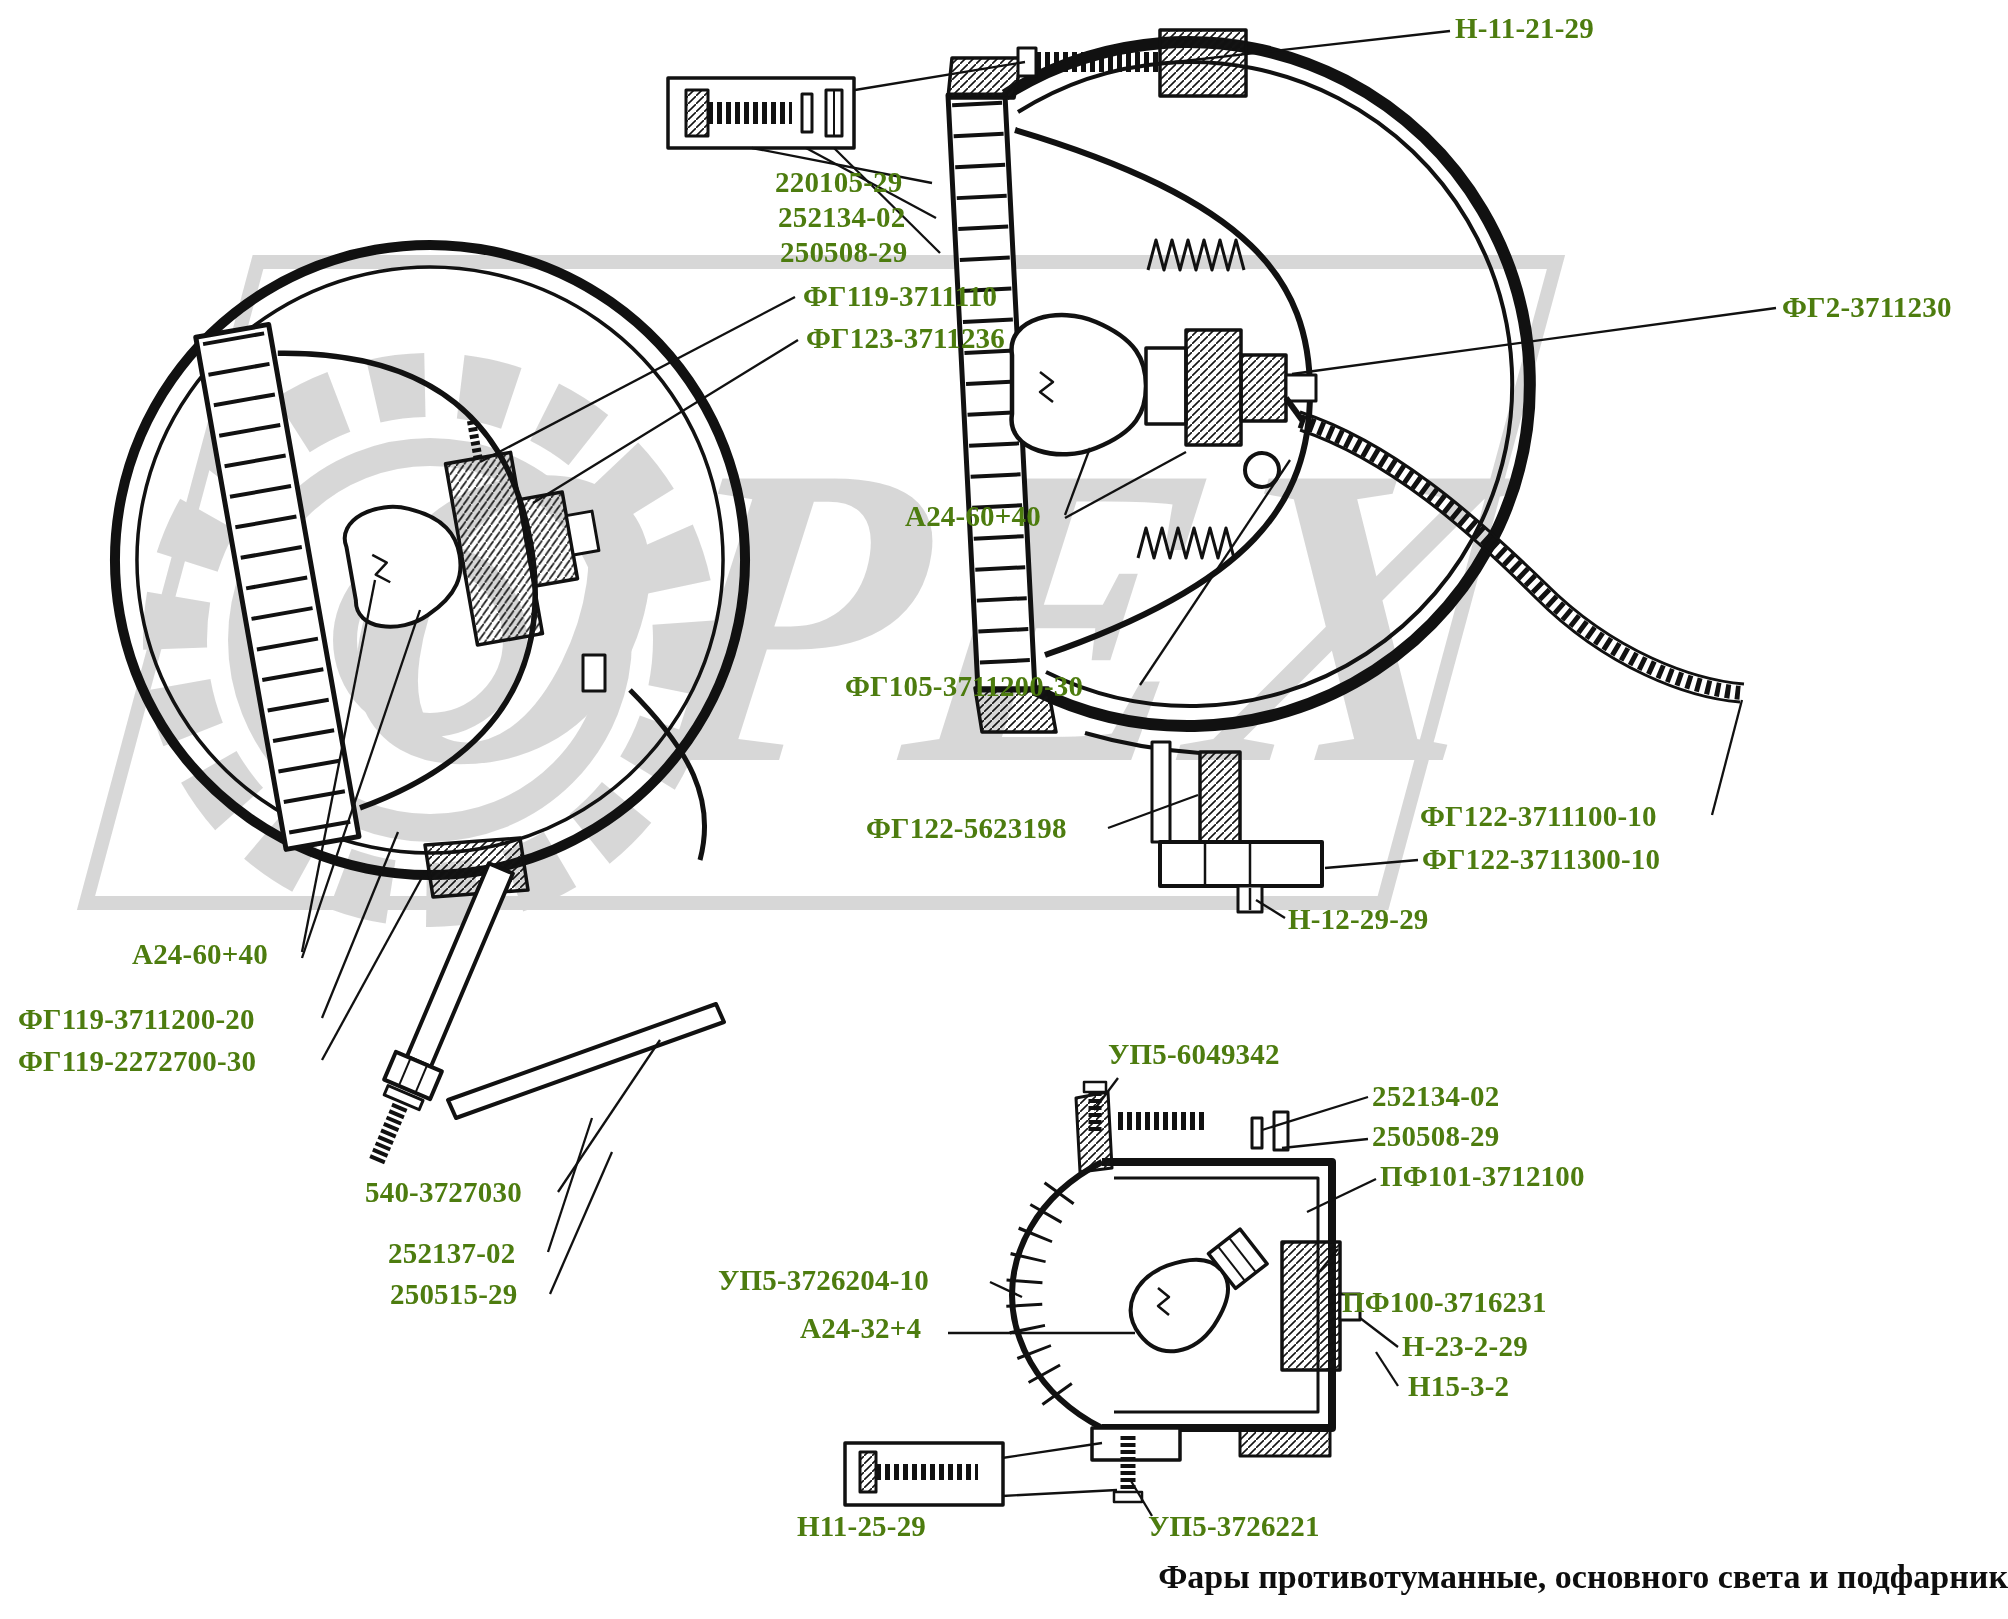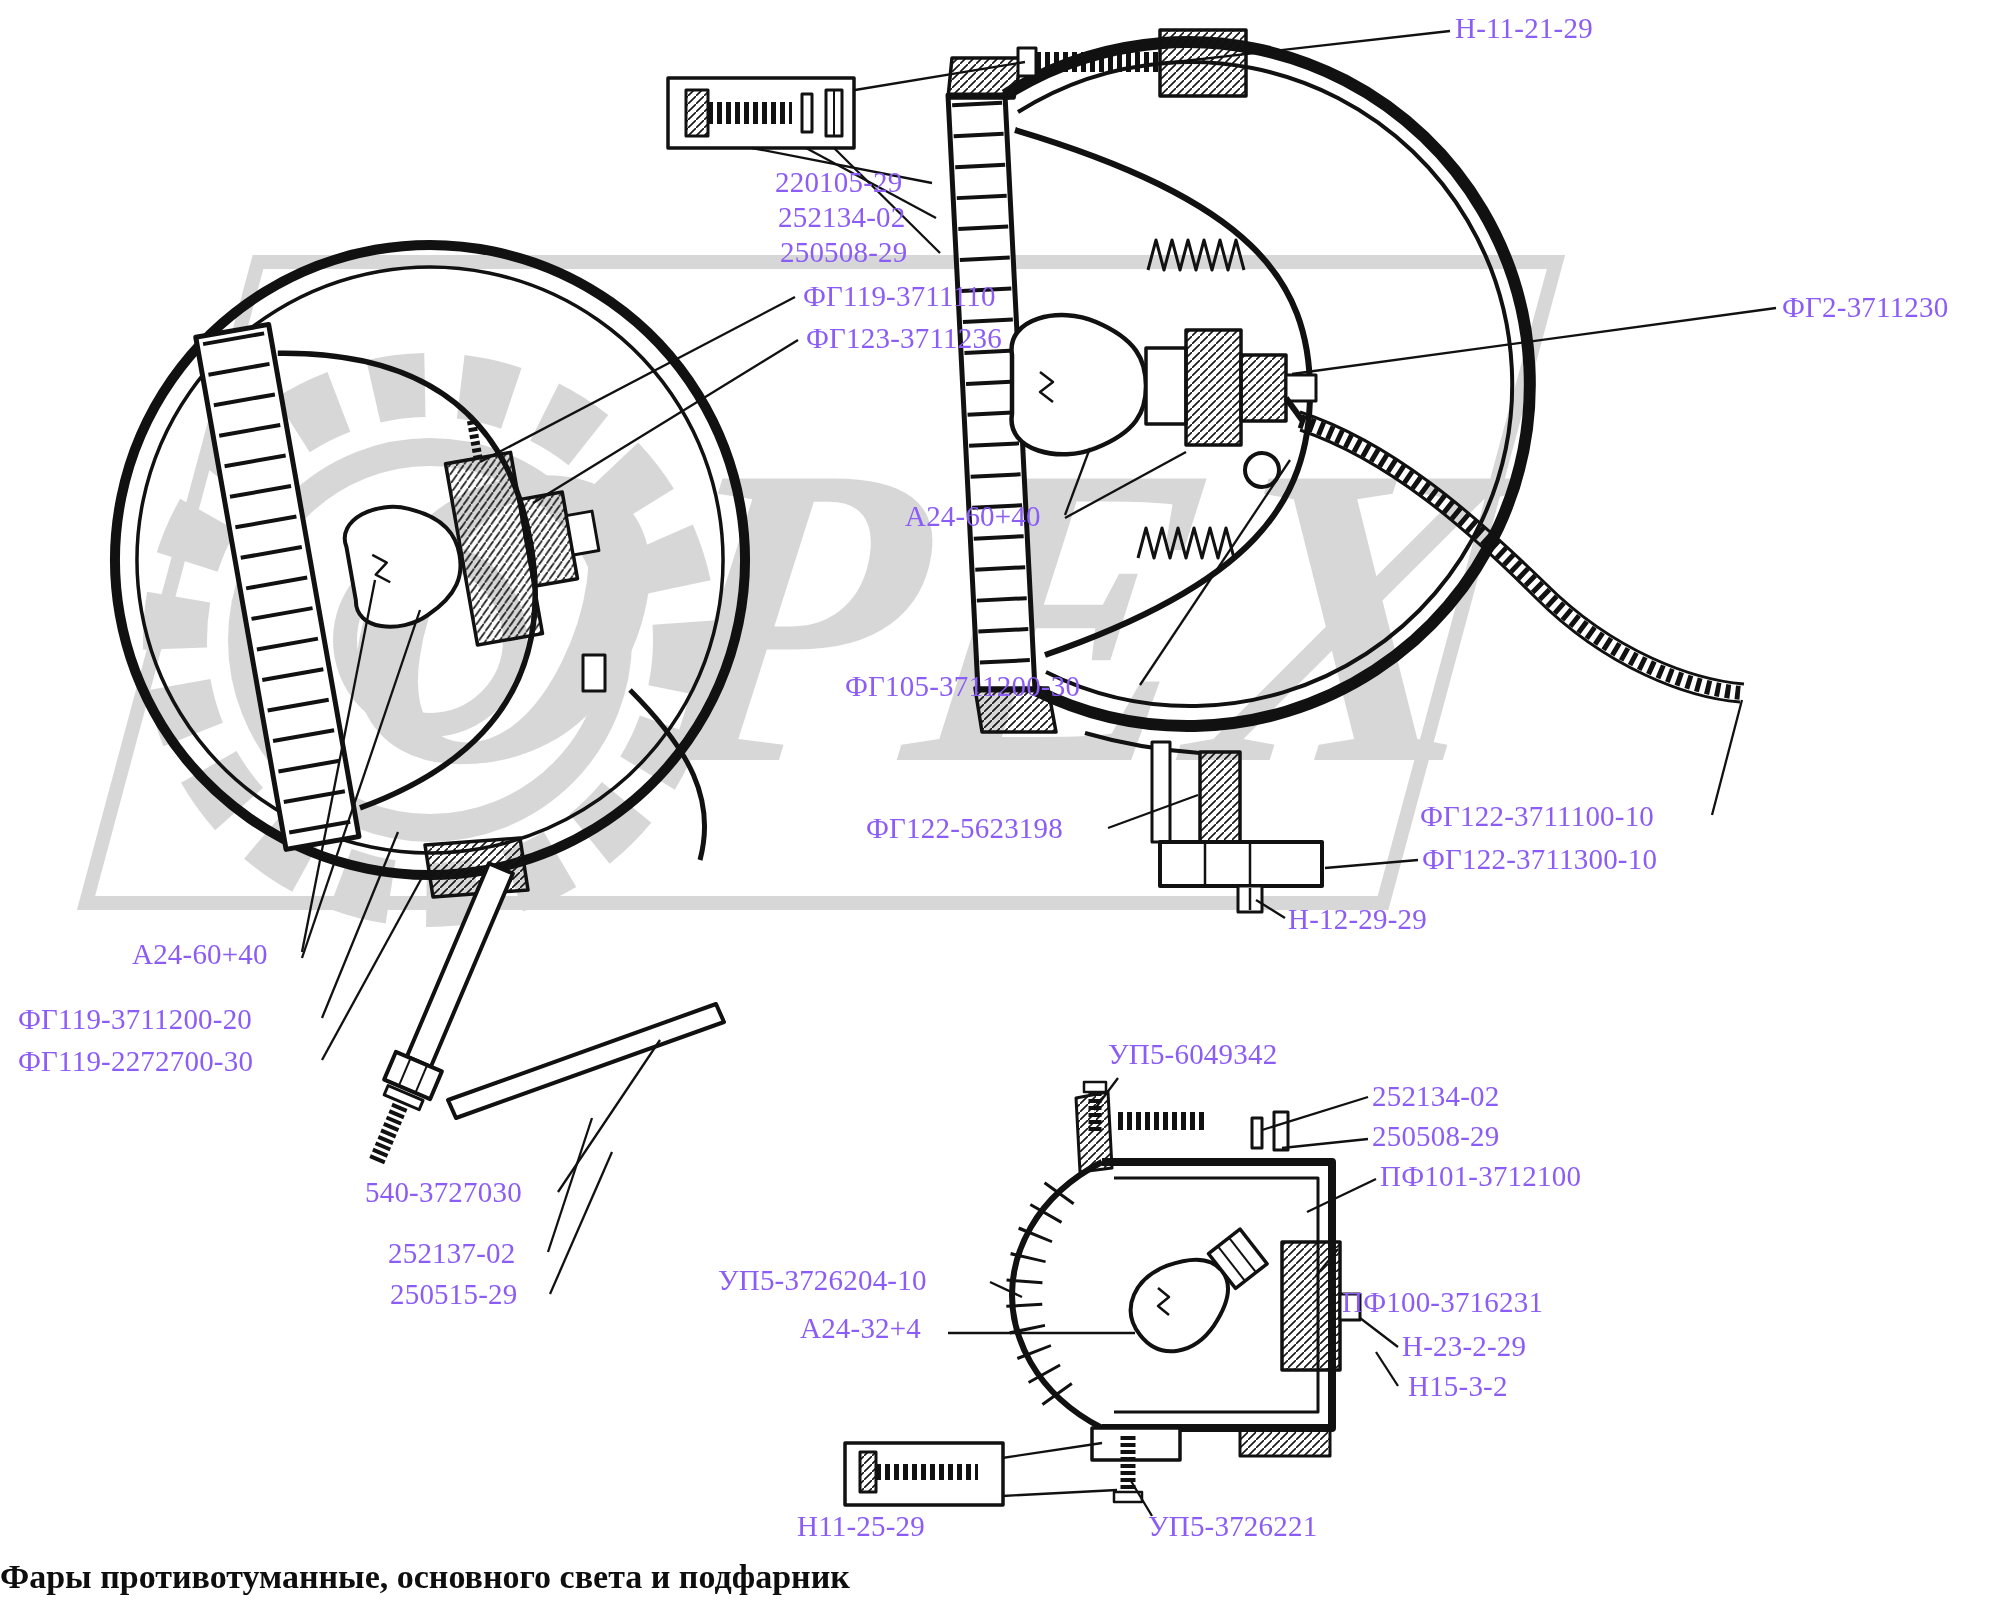--- a/index.html
+++ b/index.html
@@ -4,25 +4,25 @@
 <style>
   * { margin:0; padding:0; box-sizing:border-box; }
   html,body { background:#ffffff; }
   .page {
     position:relative; width:2008px; height:1619px;
     background:#ffffff; overflow:hidden;
     font-family:"Liberation Serif", serif;
   }
   .page > svg { position:absolute; left:0; top:0; }
   .lbl {
-    position:absolute; font-weight:normal; font-size:29px; line-height:1.15;
-    color:#8b5cf6; white-space:nowrap; letter-spacing:0.2px;
+    position:absolute; font-weight:bold; font-size:29px; line-height:1.15;
+    color:#4d7c0f; white-space:nowrap; letter-spacing:0.2px;
   }
   .caption {
-    position:absolute; left:0; width:100%; top:1558px; text-align:left;
+    position:absolute; left:0; width:100%; top:1558px; text-align:right;
     font-weight:bold; font-size:34px; color:#0e0e0e;
   }
 </style>
 </head>
 <body>
 
 <div class="page">
 
   <svg width="2008" height="1619" viewBox="0 0 2008 1619">
     <defs>

